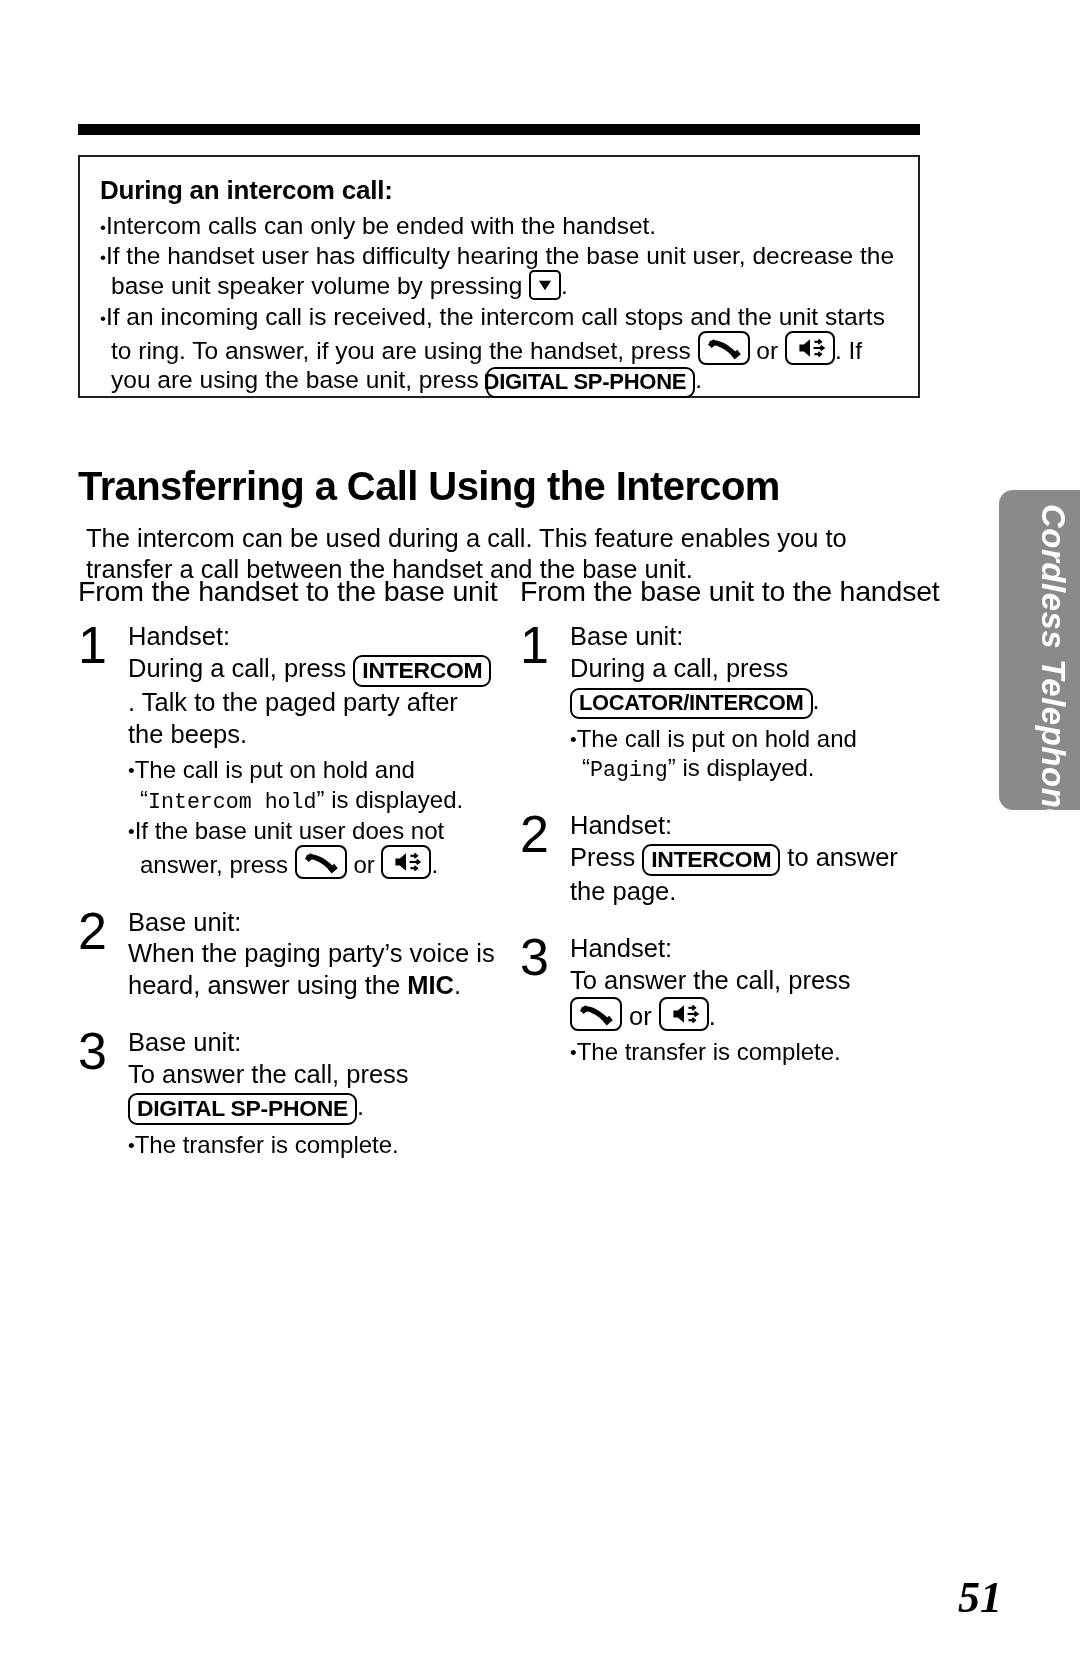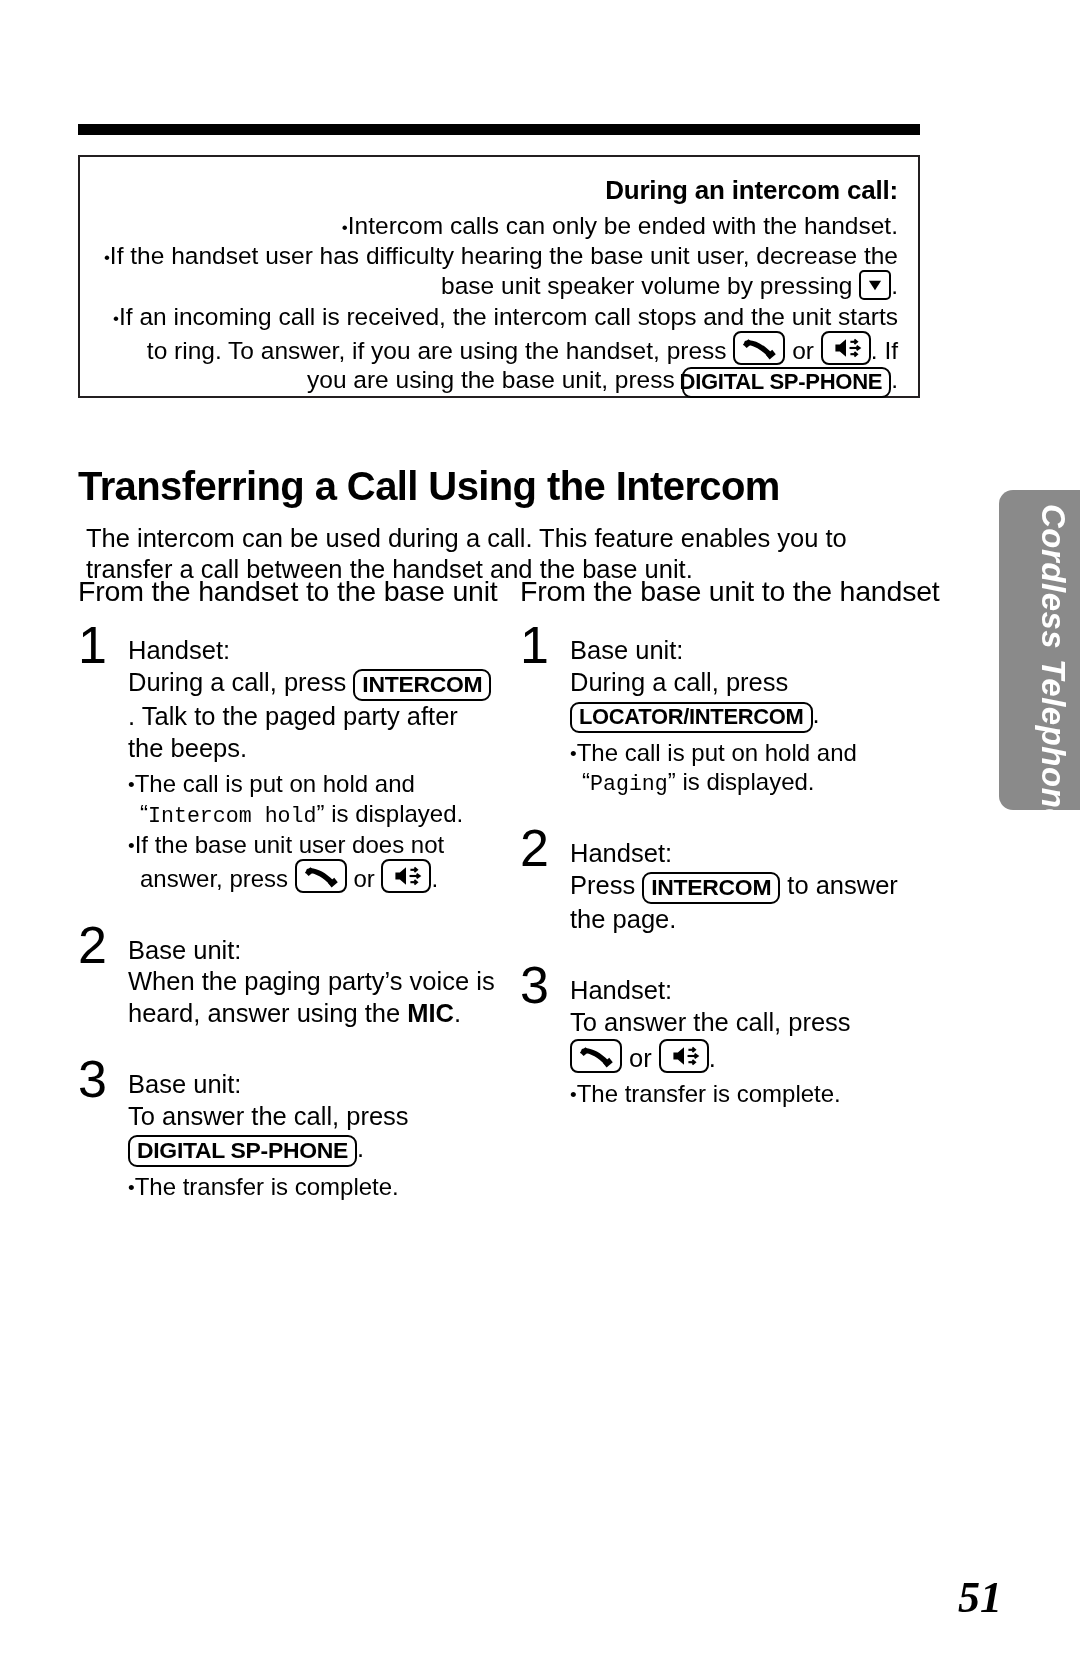--- a/index.html
+++ b/index.html
@@ -37,21 +37,20 @@
     left: 78px;
     top: 155px;
     width: 842px;
     height: 243px;
     border: 2px solid #231f20;
     box-sizing: border-box;
     background: #ffffff;
   }
   .note-inner {
     padding: 18px 20px 0 20px;
-    text-align: right;
   }
   .note-title {
     font-size: 26px;
     font-weight: bold;
     letter-spacing: -0.2px;
     margin: 0 0 5px 0;
     line-height: 1.2;
   }
   .note-list {
     margin: 0;
@@ -122,21 +121,20 @@
     line-height: 0.88;
     font-weight: 400;
     font-family: "Liberation Sans", sans-serif;
     letter-spacing: -1px;
     padding-top: 2px;
   }
   .step-body {
     flex: 1 1 auto;
     font-size: 25.5px;
     line-height: 1.24;
-    margin-top: 14px;
   }
   .step-lines p {
     margin: 0;
   }
   .sub-list {
     margin: 5px 0 0 0;
     padding: 0;
     list-style: none;
   }
   .sub-list li {

